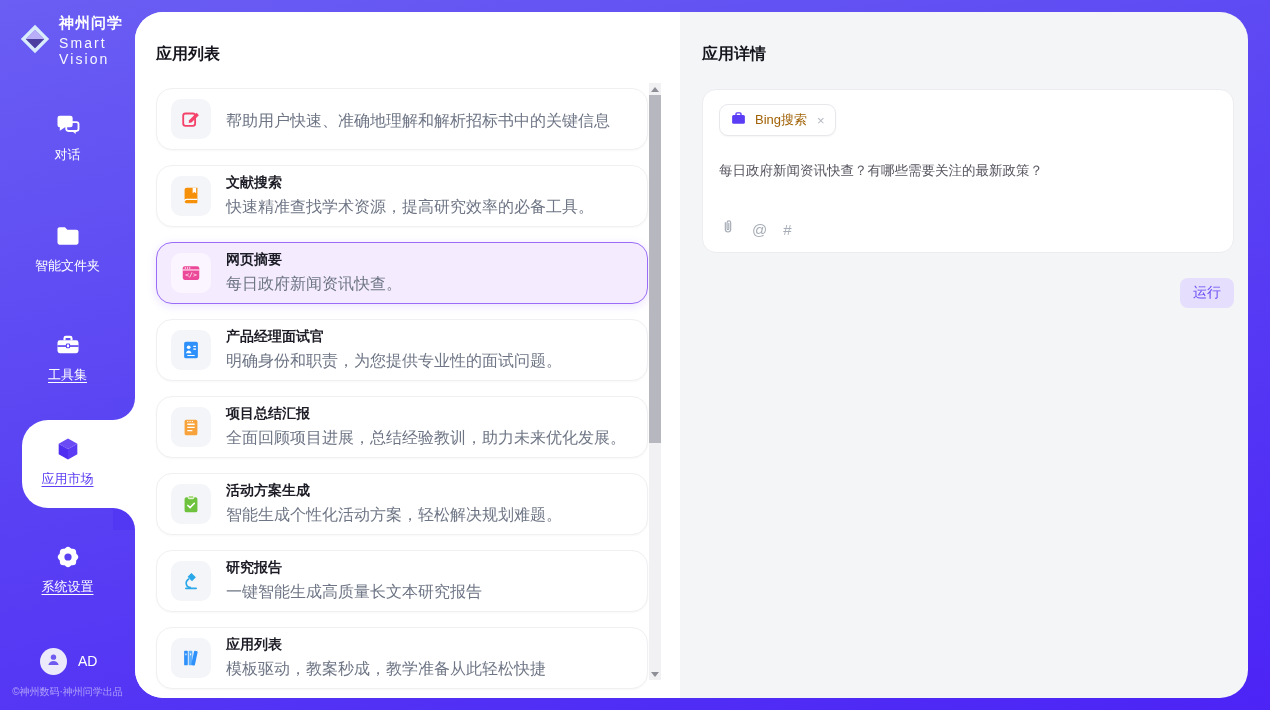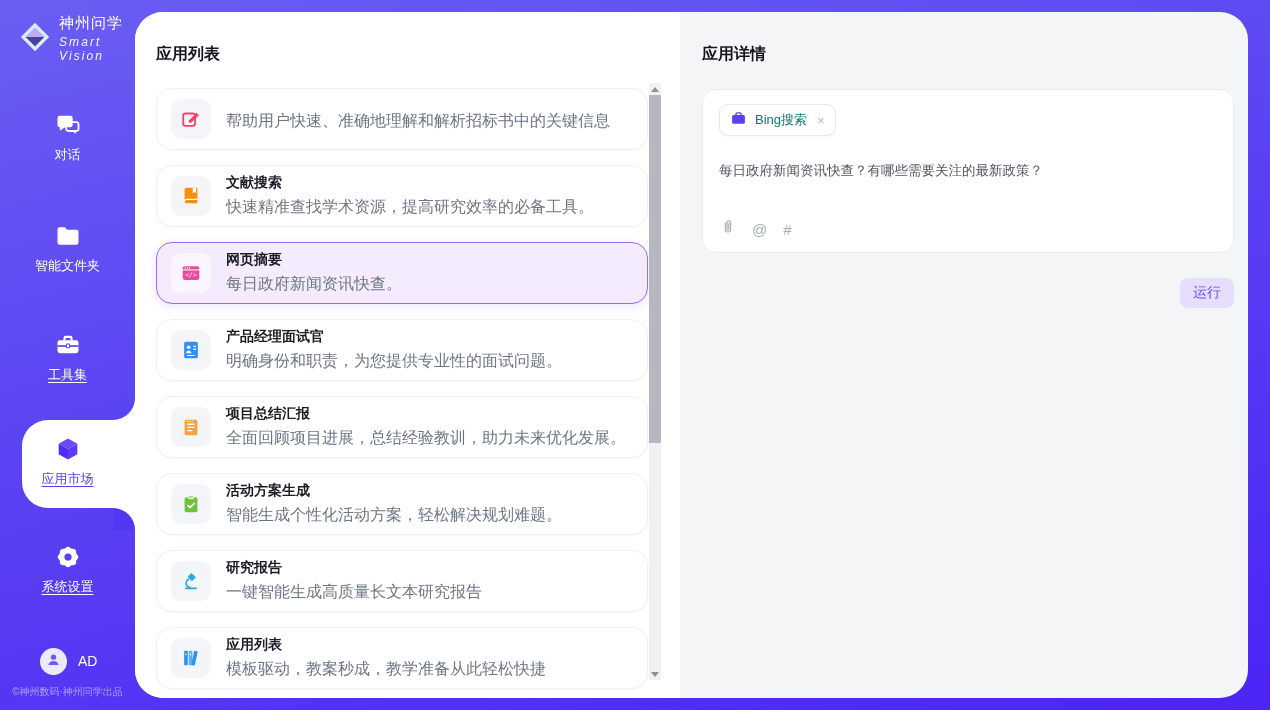--- a/index.html
+++ b/index.html
@@ -10,22 +10,22 @@
     font-family:"Liberation Sans","DejaVu Sans",sans-serif;
   }
   
   .frame {
     position:absolute; left:0; top:0; width:1270px; height:710px;
     background:linear-gradient(165deg,#6a5ef3 0%,#5a43f3 45%,#4c24f6 100%);
   }
   
   .sidebar { position:absolute; left:0; top:0; width:135px; height:710px; }
   .logo { position:absolute; left:18px; top:14px; display:flex; align-items:center; gap:7px; color:#fff; }
-  .logo-text .t1 { font-size:15px; font-weight:400; letter-spacing:1px; }
-  .logo-text .t2 { font-size:12px; letter-spacing:2.1px; margin-top:2px; color:rgba(255,255,255,.95);font-style:italic; }
+  .logo-text .t1 { font-size:15px; font-weight:700; letter-spacing:1px; }
+  .logo-text .t2 { font-size:14px; letter-spacing:2.1px; margin-top:2px; color:rgba(255,255,255,.95); }
   .nav-item { position:absolute; left:0; width:135px; text-align:center; color:#fff; cursor:pointer; }
   .ni-icon { height:30px; display:flex; align-items:center; justify-content:center; }
   .ni-label { font-size:13px; margin-top:6px; }
   .ni-label.ul { text-decoration:underline; text-underline-offset:3px; }
   .ni-chat     { top:110px; }
   .ni-folder   { top:221px; }
   .ni-tools    { top:330px; }
   .ni-market   { top:434px; }
   .ni-settings { top:542px; }
   .ni-market .ni-label { color:#5b3ff2; }
@@ -72,21 +72,21 @@
   .detail-col { flex:1; padding:32px 14px 0 22px; }
   .detail-card {
     margin-top:24px; background:#fff; border:1px solid #ececf0; border-radius:14px;
     padding:14px 16px; height:164px; position:relative;
   }
   .chip {
     display:inline-flex; align-items:center; gap:8px; height:32px; padding:0 10px;
     border:1px solid #e7e7ec; border-radius:9px; background:#fff;
     box-shadow:0 1px 2px rgba(0,0,0,.04); cursor:pointer;
   }
-  .chip-label { font-size:13px; color:#0f766e; }
+  .chip-label { font-size:13px; color:#a16207; }
   .chip-close { font-size:13px; color:#b3b7c0; margin-left:2px; cursor:pointer; }
   .question { margin-top:26px; font-size:13.5px; color:#55555f; cursor:text; }
   .attach-row { position:absolute; left:17px; bottom:13px; display:flex; align-items:center; gap:16px; color:#a7adb7; }
   .attach-glyph { font-size:15px; line-height:1; cursor:pointer; }
   .run-row { margin-top:25px; text-align:right; }
   .run-btn { display:inline-block; background:#e5defd; color:#6a4df2; font-size:14px;
              padding:6px 13px; border:none; border-radius:8px; cursor:pointer; font-family:inherit; }
 </style>
 </head>
 <body>

